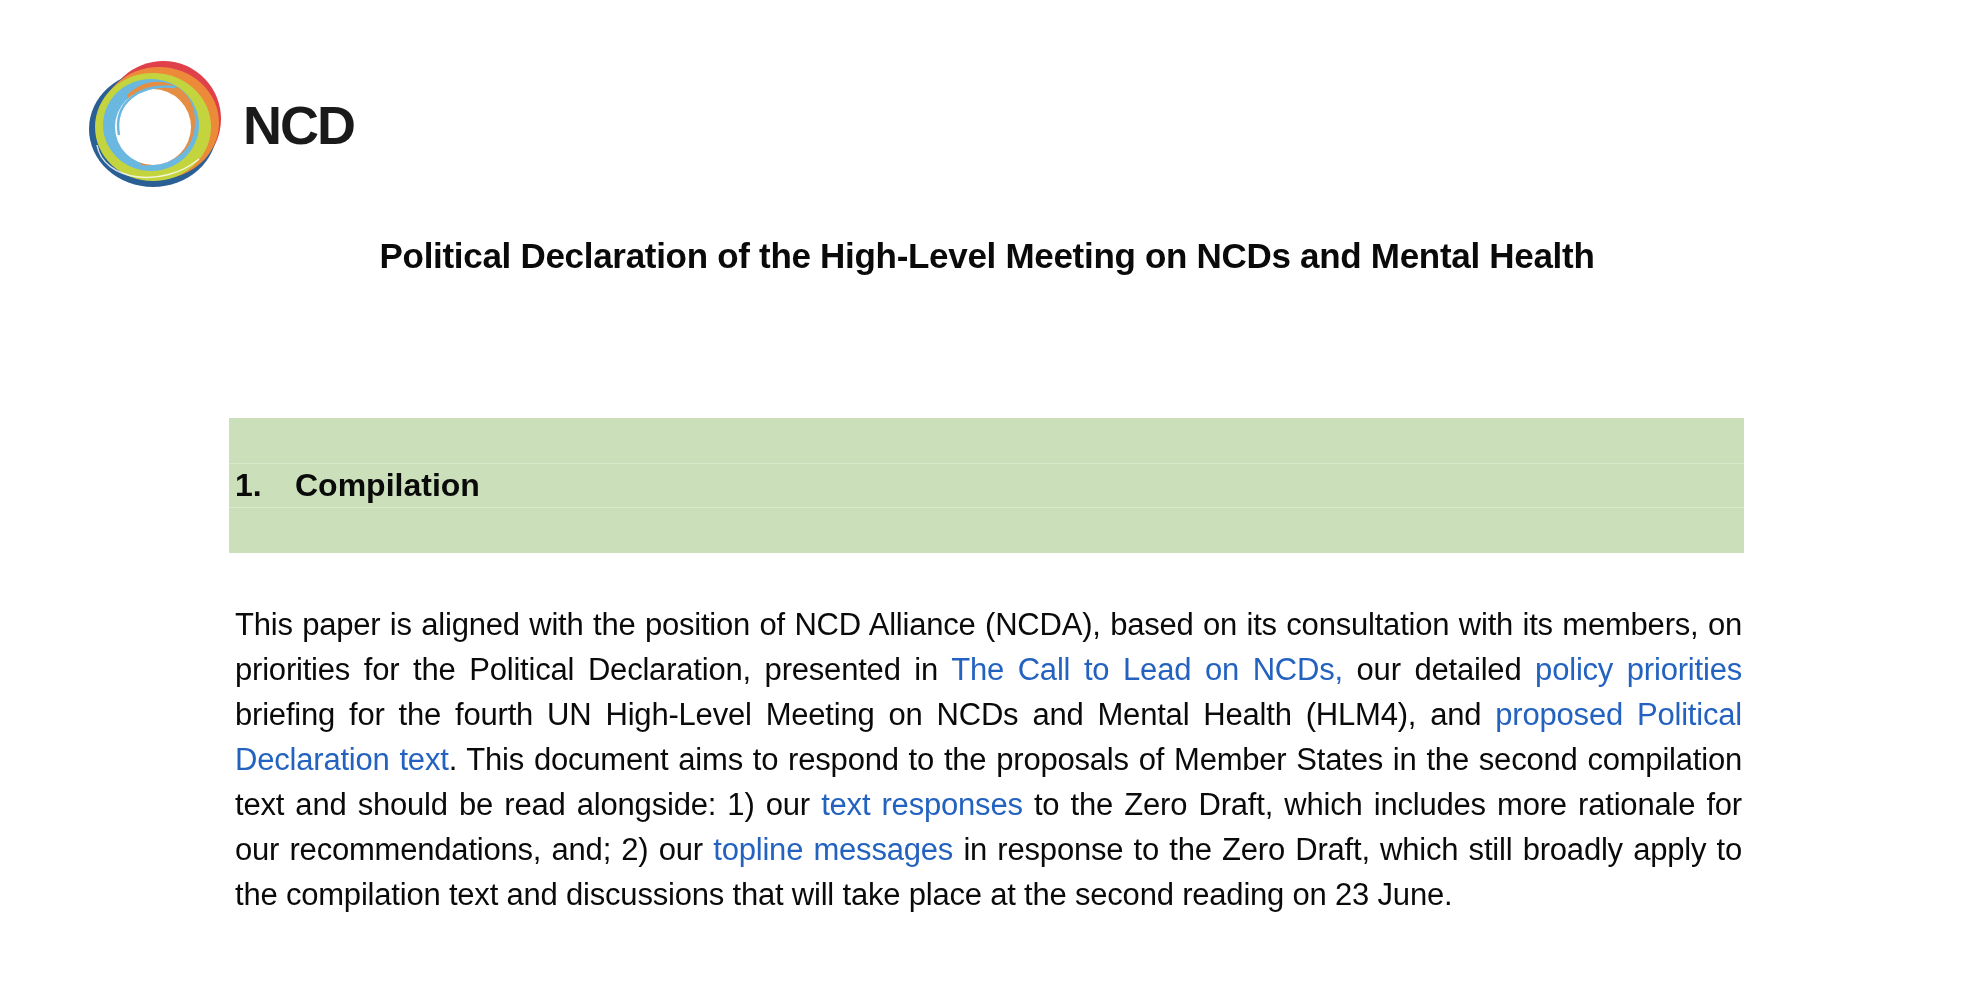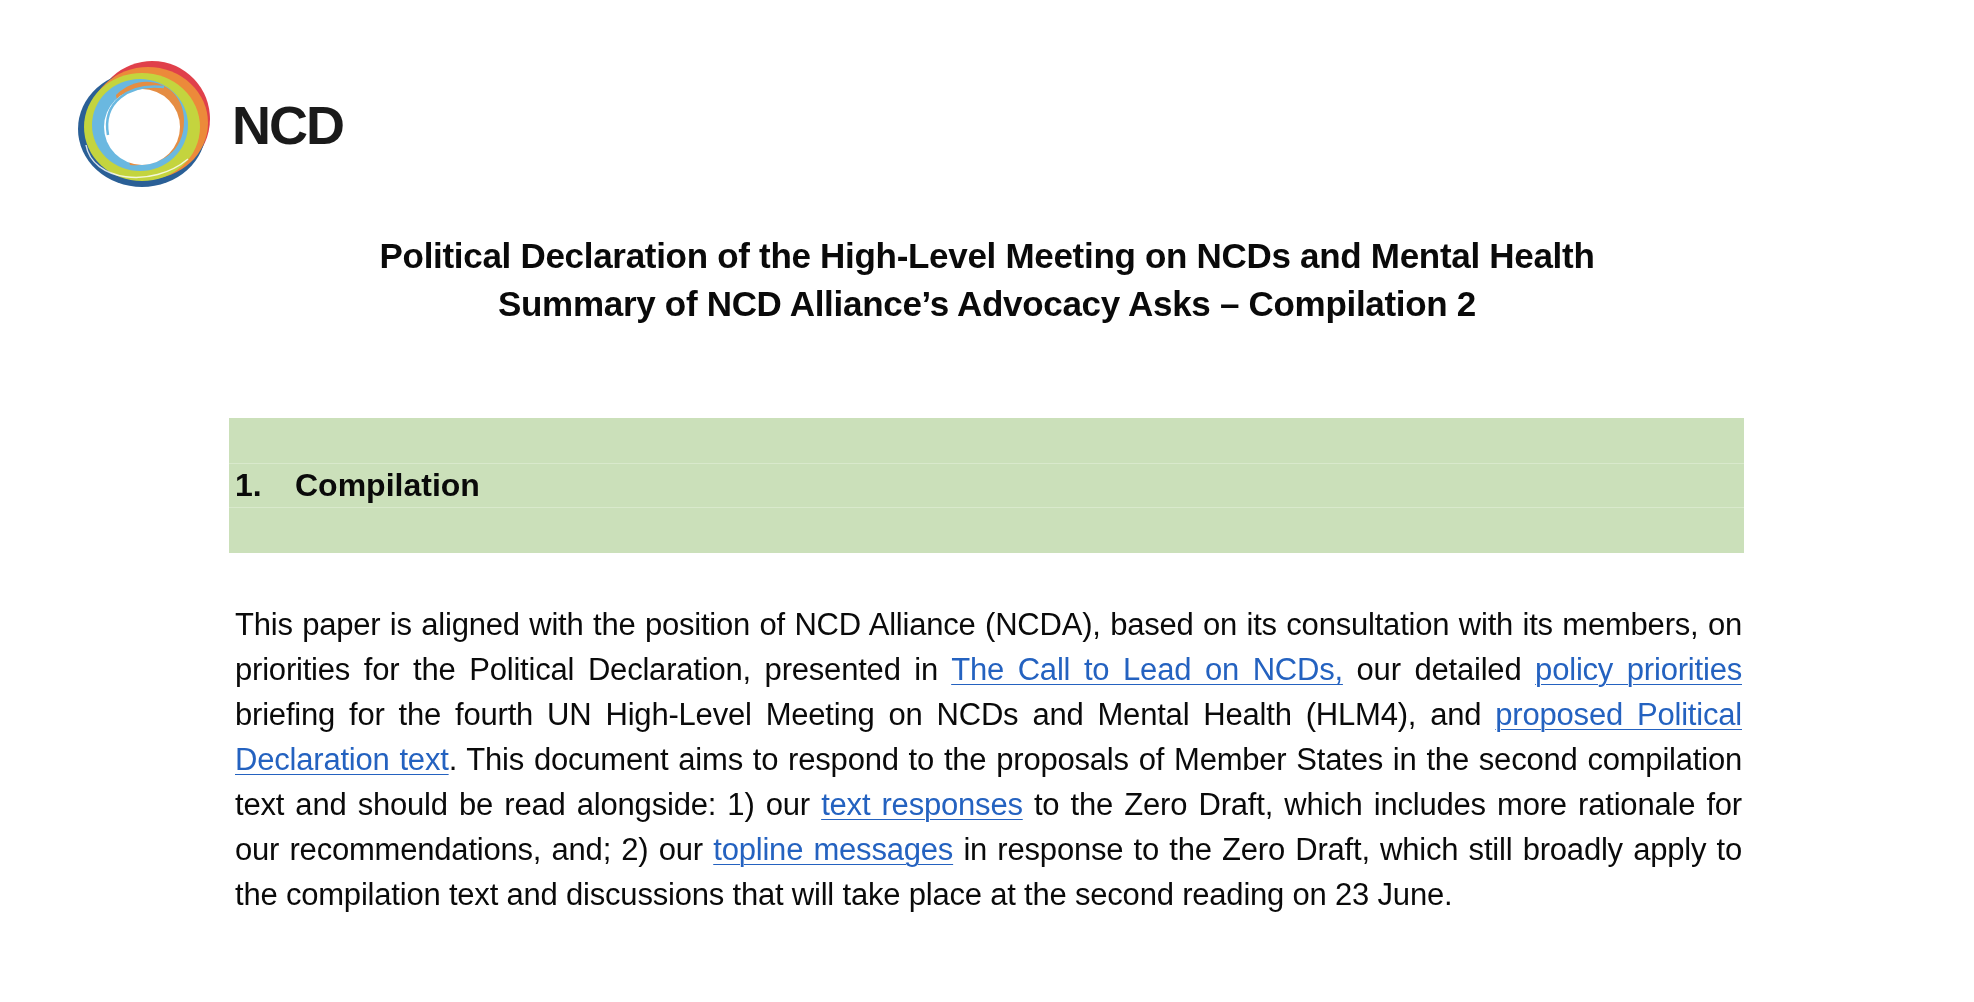--- a/index.html
+++ b/index.html
@@ -10,21 +10,21 @@
     body {
       width: 1974px;
       height: 1002px;
       position: relative;
       overflow: hidden;
       font-family: "Liberation Sans", "DejaVu Sans", sans-serif;
       color: #0a0a0a;
     }
     .logo {
       position: absolute;
-      left: 72px;
+      left: 83px;
       top: 52px;
       height: 145px;
       display: flex;
       align-items: center;
       justify-content: flex-end;
     }
     .logo-mark {
       width: 146px;
       height: 140px;
       display: block;
@@ -94,21 +94,20 @@
       left: 235px;
       top: 602px;
       width: 1507px;
       font-size: 31px;
       line-height: 45px;
       text-align: justify;
       letter-spacing: -0.2px;
     }
     .body-text a {
       color: #2462c0;
-      text-decoration: underline;
       text-decoration-thickness: 1px;
       text-underline-offset: 4px;
     }
   </style>
 </head>
 <body>
 
 <div class="logo">
   <svg class="logo-mark" viewBox="0 0 146 140">
     <ellipse cx="80" cy="64" rx="58" ry="58" fill="#e0404a" transform="rotate(-10 80 64)"></ellipse>
@@ -121,21 +120,20 @@
     <path d="M 36 80 C 30 48 56 28 92 32" stroke="#6ab8e0" stroke-width="2.5" fill="none"></path>
     <path d="M 14 90 C 20 126 80 134 116 104" stroke="#ffffff" stroke-width="1.5" fill="none" opacity="0.8"></path>
   </svg>
   <div class="logo-text">
     <span class="bold">NCD</span>
   </div>
 </div>
 
 <div class="title-block">
   <div>Political Declaration of the High-Level Meeting on NCDs and Mental Health</div>
-  <div>Summary of NCD Alliance’s Advocacy Asks – Compilation 2</div>
 </div>
 
 <div class="section-header">
   <div class="divider d1"></div>
   <div class="divider d2"></div>
   <div class="heading">
     <span class="num">1.</span>
     <span>Compilation</span>
   </div>
 </div>

